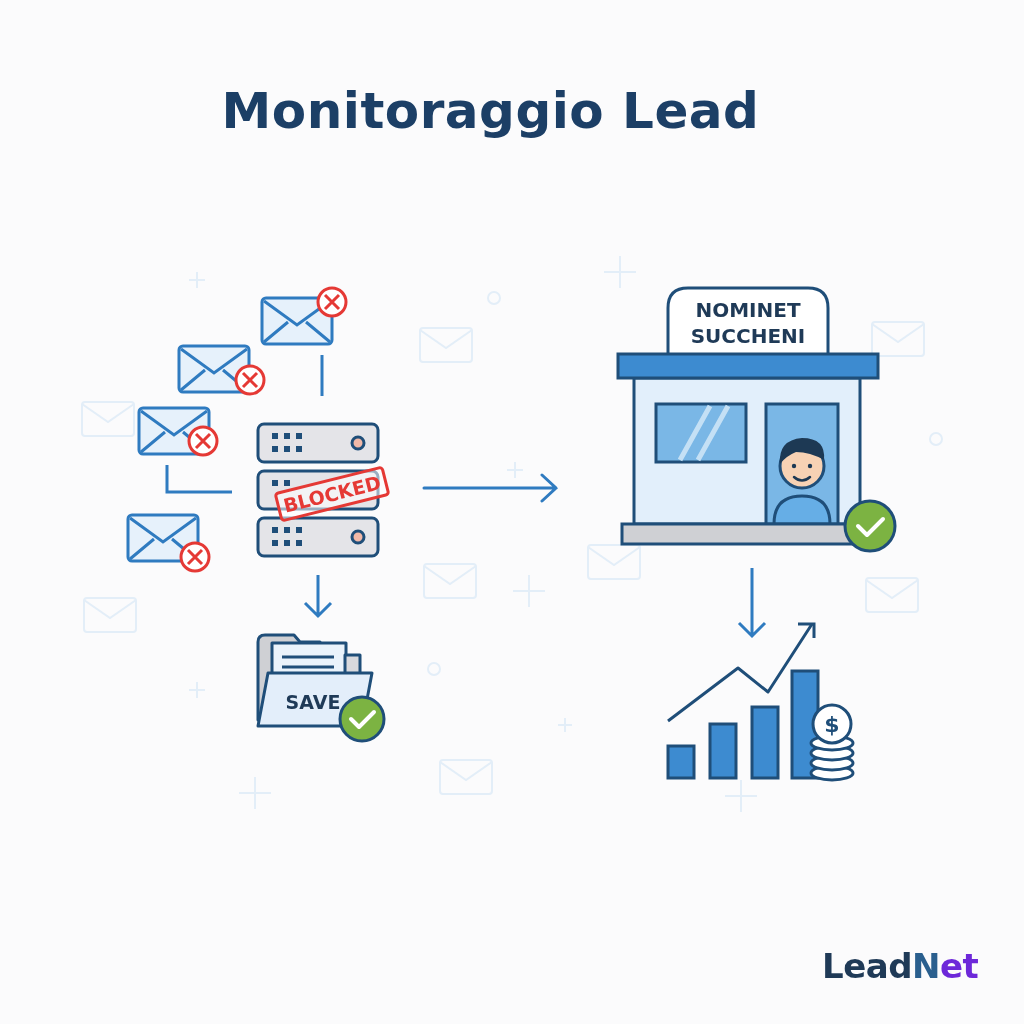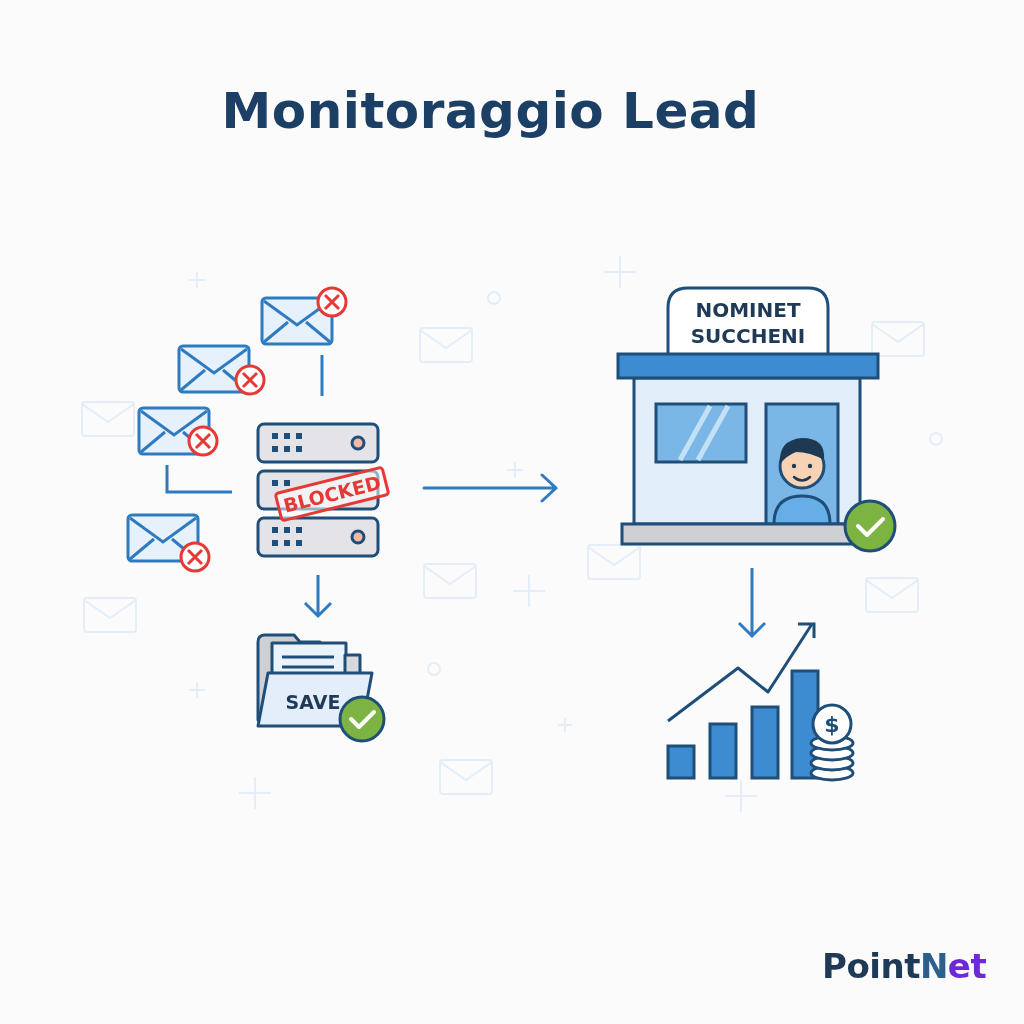--- a/index.html
+++ b/index.html
@@ -212,13 +212,13 @@
   <g stroke="#1f4e79" stroke-width="3" fill="#fff">
     <ellipse cx="222" cy="493" rx="21" ry="7"></ellipse>
     <ellipse cx="222" cy="483" rx="21" ry="7"></ellipse>
     <ellipse cx="222" cy="473" rx="21" ry="7"></ellipse>
     <ellipse cx="222" cy="463" rx="21" ry="7"></ellipse>
     <circle cx="222" cy="444" r="19"></circle>
     <text x="222" y="452" text-anchor="middle" font-size="22" fill="#1f4e79" stroke="none">$</text>
   </g>
 </svg>
 
-<div class="brand"><span>Point</span><span class="n">N</span><span class="et">et</span></div>
+<div class="brand"><span>Lead</span><span class="n">N</span><span class="et">et</span></div>
 
 </body></html>

